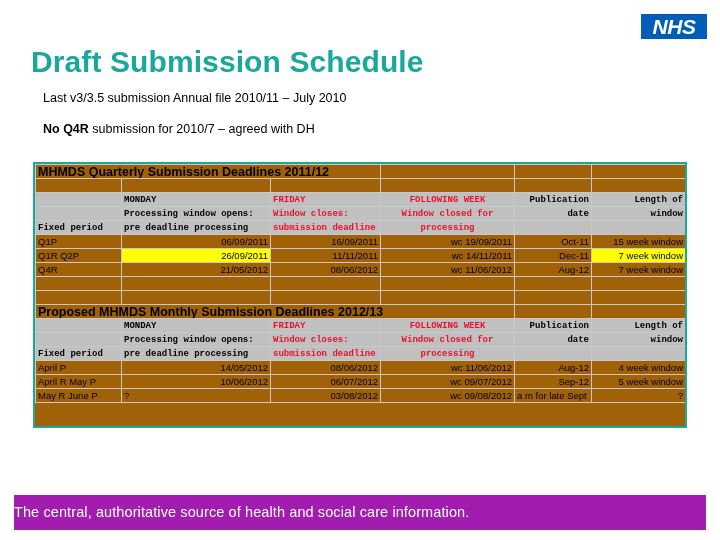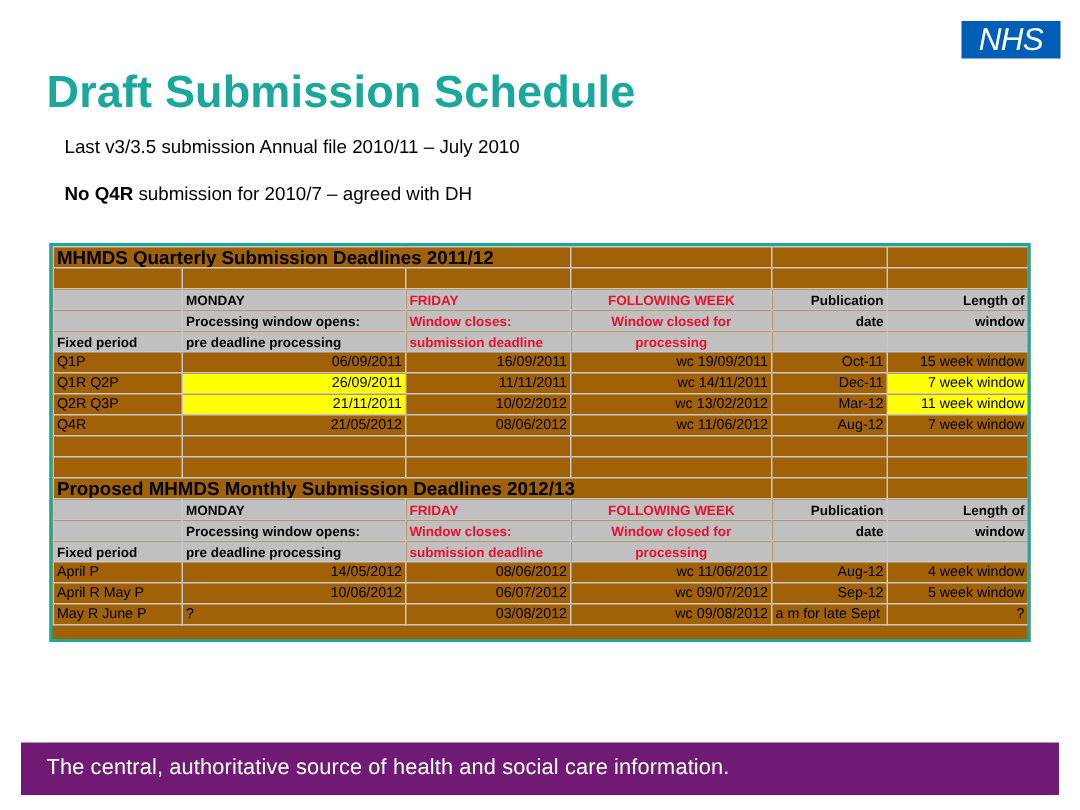--- a/index.html
+++ b/index.html
@@ -19,21 +19,21 @@
   .nhs-logo {
     position: absolute;
     top: 14px;
     left: 623px;
     width: 84px;
   }
   .nhs-badge {
     background: #005EB8;
     color: #ffffff;
     font-family: "Liberation Sans", sans-serif;
-    font-weight: normal;
+    font-weight: bold;
     font-style: italic;
     font-size: 21px;
     letter-spacing: -0.5px;
     line-height: 25px;
     text-align: center;
     width: 66px;
     height: 25px;
     margin-left: 18px;
   }
   .ic-block {
@@ -114,20 +114,21 @@
     vertical-align: middle;
     border-right: none;
   }
   td.banner-cont { border-left: none; }
   .hdr {
     background: #c0c0c0;
     font-weight: bold;
     font-size: 9px;
     vertical-align: bottom;
     line-height: 10.5px;
+    font-family: Liberation Mono, monospace;
   }
   .hdr-red { color: #e8112d; }
   .right { text-align: right; }
   .center { text-align: center; }
   .left { text-align: left; }
   .hl { background: #ffff00; }
   .spacer td { border: none; height: 7px; }
 
   
   col.c0 { width: 86px; }
@@ -137,25 +138,24 @@
   col.c4 { width: 77px; }
   col.c5 { width: 94px; }
 
   
   .footer {
     position: absolute;
     left: 14px;
     top: 495px;
     width: 692px;
     height: 35px;
-    background: #701a75;
+    background: #a21caf;
     color: #ffffff;
     font-size: 14.5px;
     line-height: 35px;
-    padding-left: 17px;
     box-sizing: border-box;
     letter-spacing: 0.1px;
   }
 </style>
 </head>
 <body>
 
 <div class="nhs-logo">
   <div class="nhs-badge">NHS</div>
 </div>
@@ -231,28 +231,20 @@
       </tr>
       <tr>
         <td class="left">Q1R Q2P</td>
         <td class="right hl">26/09/2011</td>
         <td class="right">11/11/2011</td>
         <td class="right">wc 14/11/2011</td>
         <td class="right">Dec-11</td>
         <td class="right hl">7 week window</td>
       </tr>
       <tr>
-        <td class="left">Q2R Q3P</td>
-        <td class="right hl">21/11/2011</td>
-        <td class="right">10/02/2012</td>
-        <td class="right">wc 13/02/2012</td>
-        <td class="right">Mar-12</td>
-        <td class="right hl">11 week window</td>
-      </tr>
-      <tr>
         <td class="left">Q4R</td>
         <td class="right">21/05/2012</td>
         <td class="right">08/06/2012</td>
         <td class="right">wc 11/06/2012</td>
         <td class="right">Aug-12</td>
         <td class="right">7 week window</td>
       </tr>
 
       <tr>
         <td></td>

